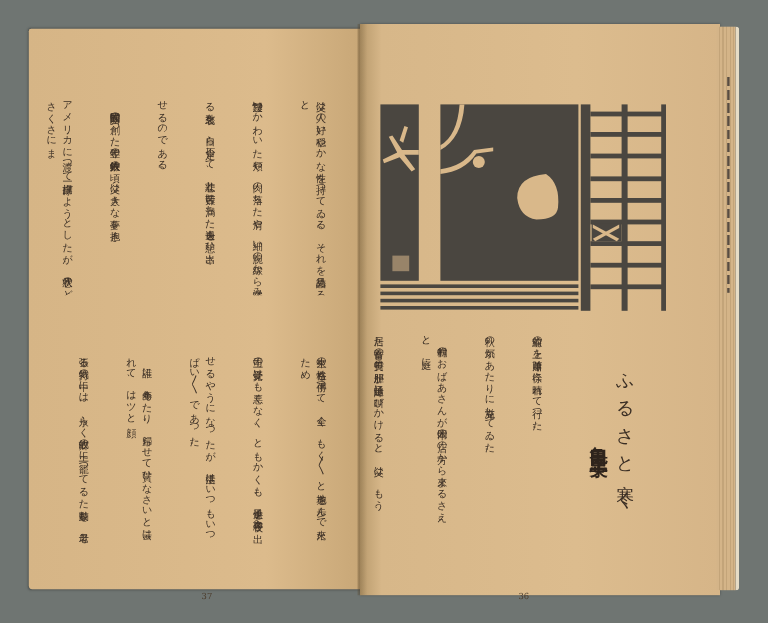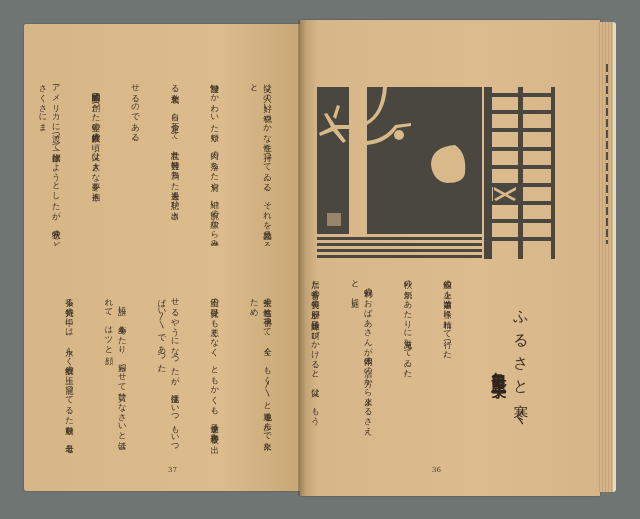--- a/index.html
+++ b/index.html
@@ -61,20 +61,21 @@
   }
   .author {
     position:absolute; left:489px; top:360px;
     writing-mode: vertical-rl;
     font-size:15px; font-weight:bold; color:#2f251d; letter-spacing:3px;
     font-family:"DejaVu Serif", serif;
   }
   .page-num {
     position:absolute; font-size:7px; color:#4a3a2a;
     font-family:"DejaVu Serif", serif;
+    margin-top:27px;
   }
   .pn-left { left:168px; top:466px; }
   .pn-right { left:432px; top:466px; }
   
   .woodcut { position:absolute; left:315px; top:85px; width:240px; height:180px; }
 </style>
 </head>
 <body>
 
 <div class="spread">

